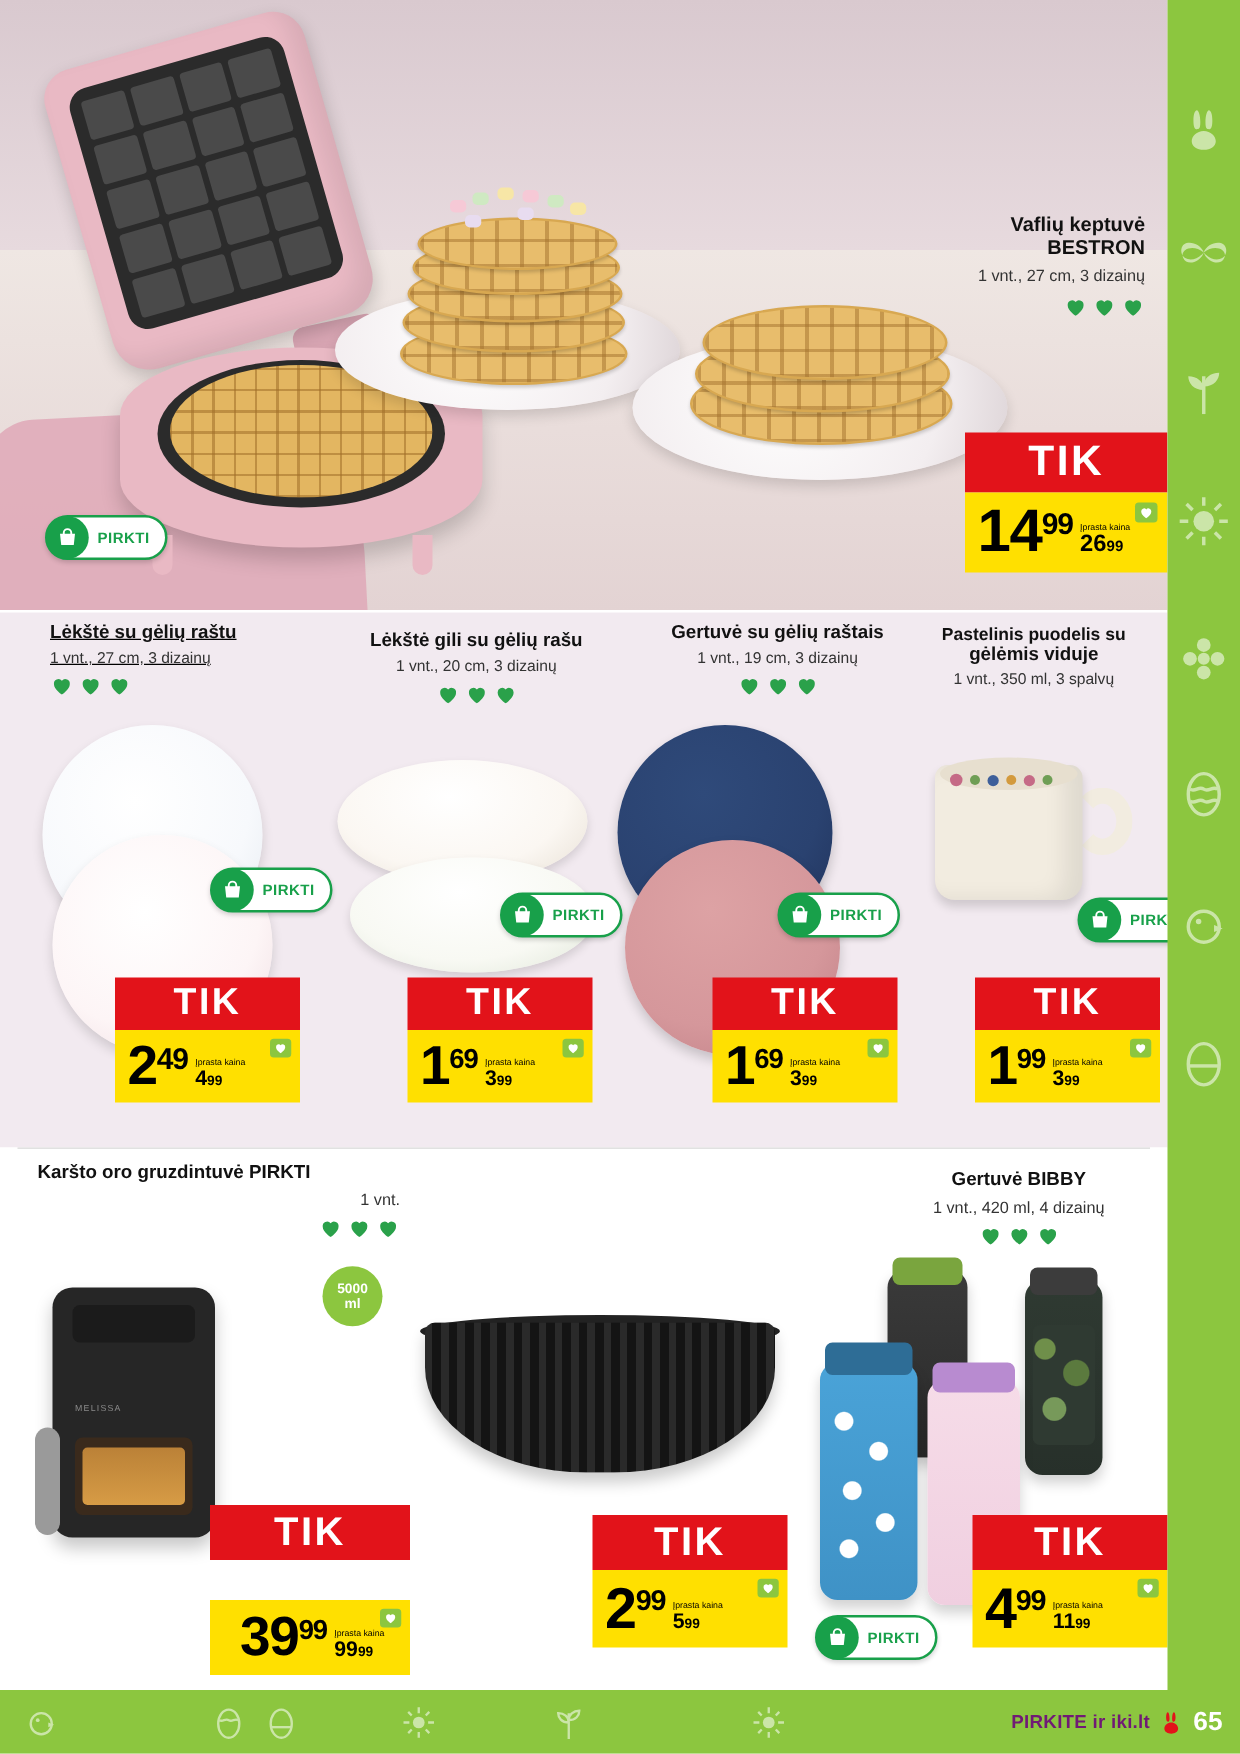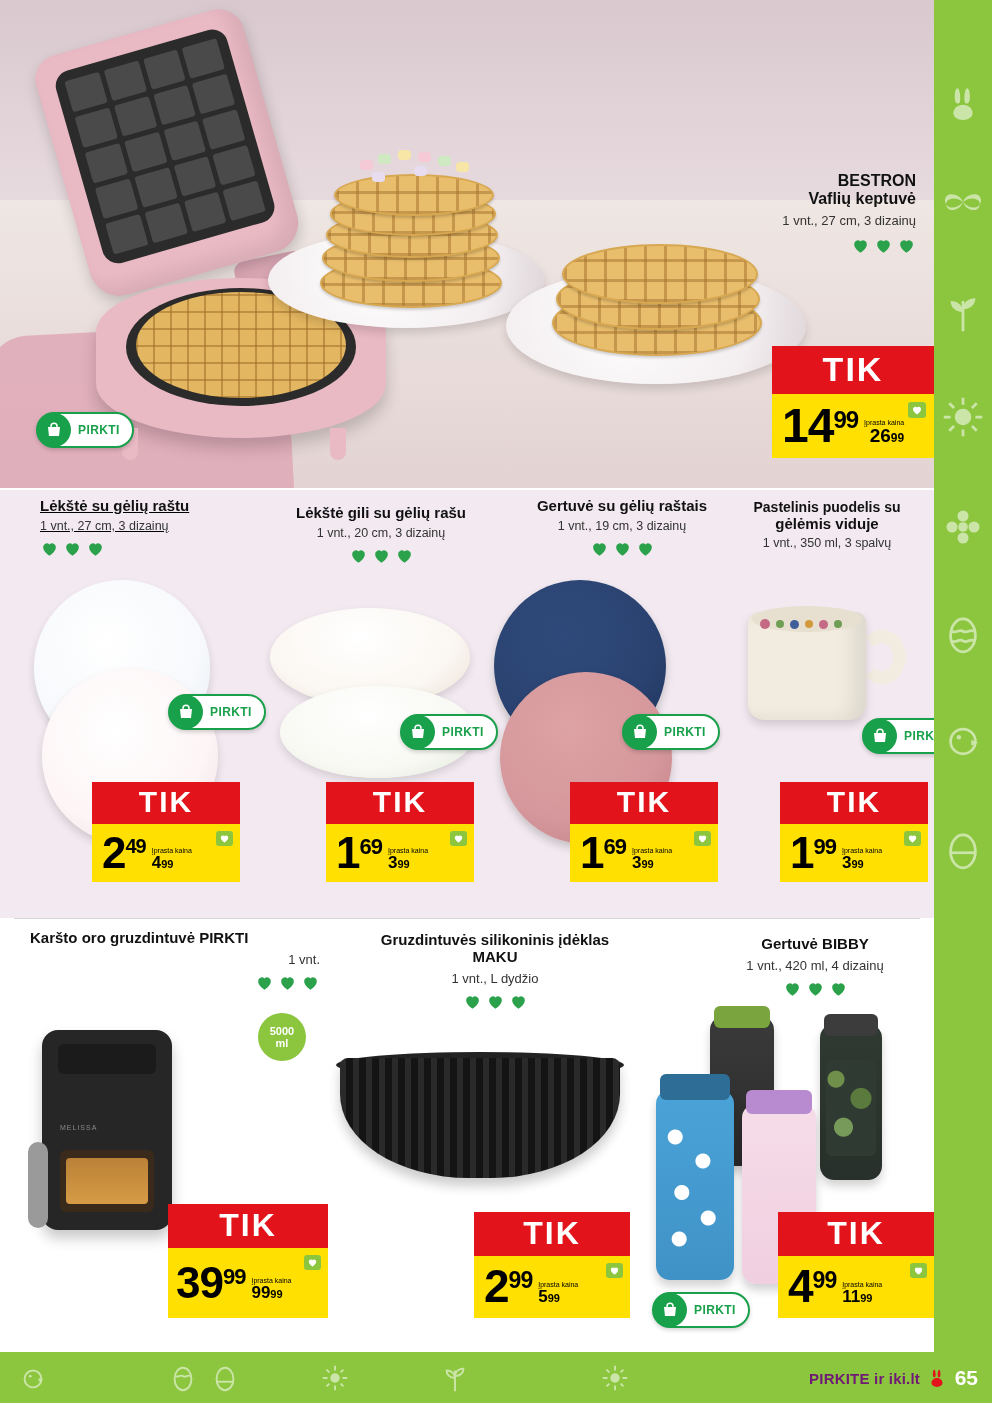--- a/index.html
+++ b/index.html
@@ -290,22 +290,22 @@
     </div>
 
     <div class="plate" style="left:506px; top:268px; width:300px; height:116px;"></div>
     <div class="waffle-stack">
       <div class="waffle-round" style="left:552px; top:290px; width:210px; height:66px;"></div>
       <div class="waffle-round" style="left:556px; top:268px; width:204px; height:62px;"></div>
       <div class="waffle-round" style="left:562px; top:244px; width:196px; height:60px;"></div>
     </div>
 
     <div style="position:absolute; left:586px; top:172px; width:330px; text-align:right;">
+      <div class="ptitle" style="font-size:16px;">Vaflių keptuvė</div>
       <div class="ptitle" style="font-size:16px;">BESTRON</div>
-      <div class="ptitle" style="font-size:16px;">Vaflių keptuvė</div>
       <div class="psub" style="font-size:13px; margin-top:5px;">1 vnt., 27 cm, 3 dizainų</div>
       <div class="hearts" style="justify-content:flex-end; margin-top:8px;">
         <svg class="heart" viewBox="0 0 24 24">
             <path fill="#2aa14a" d="M12 21s-8-5.2-8-10.4A4.6 4.6 0 0 1 12 7a4.6 4.6 0 0 1 8 3.6C20 15.8 12 21 12 21z"></path>
           </svg>
         <svg class="heart" viewBox="0 0 24 24">
             <path fill="#2aa14a" d="M12 21s-8-5.2-8-10.4A4.6 4.6 0 0 1 12 7a4.6 4.6 0 0 1 8 3.6C20 15.8 12 21 12 21z"></path>
           </svg>
         <svg class="heart" viewBox="0 0 24 24">
             <path fill="#2aa14a" d="M12 21s-8-5.2-8-10.4A4.6 4.6 0 0 1 12 7a4.6 4.6 0 0 1 8 3.6C20 15.8 12 21 12 21z"></path>
@@ -322,21 +322,21 @@
       <span class="lbl">PIRKTI</span>
     </div>
 
     <div class="tag" style="left:772px; top:346px; width:162px;">
       <div class="tik" style="font-size:34px; padding:6px 0 8px;">TIK</div>
       <div class="price-box" style="height:64px; padding-left:10px;">
         <div class="price-main" style="font-size:48px;">
           <span>14</span>
             <span class="cents" style="font-size:24px; margin-top:4px;">99</span>
         </div>
-        <div class="old-wrap" style="margin-left:6px; margin-top:12px;text-align:right;">
+        <div class="old-wrap" style="margin-left:6px; margin-top:12px;">
           <div class="old-label">Įprasta kaina</div>
           <div class="old-price" style="font-size:19px;"><span>26</span><span style="font-size:12px;">99</span></div>
         </div>
         <div class="heart-badge" style="right:8px; top:8px; width:18px; height:16px;">
           <svg width="12" height="12" viewBox="0 0 24 24">
               <path fill="#fff" d="M12 21s-8-5.2-8-10.4A4.6 4.6 0 0 1 12 7a4.6 4.6 0 0 1 8 3.6C20 15.8 12 21 12 21z"></path>
             </svg>
         </div>
       </div>
     </div>
@@ -452,21 +452,21 @@
         </svg>
       </div>
     <span class="lbl">PIRKTI</span>
   </div>
 
   <div class="tag" style="left:92px; top:782px; width:148px;">
     <div class="tik" style="font-size:30px; padding:5px 0 7px;">TIK</div>
     <div class="price-box" style="height:58px; padding-left:10px;">
       <div class="price-main" style="font-size:44px;">
         <span>2</span>
-          <span class="cents" style="font-size:20px; margin-top:4px;">49</span>
+          <span class="cents" style="font-size:24px; margin-top:4px;">49</span>
       </div>
       <div class="old-wrap" style="margin-left:6px; margin-top:12px;">
         <div class="old-label">Įprasta kaina</div>
         <div class="old-price" style="font-size:17px;"><span>4</span><span style="font-size:11px;">99</span></div>
       </div>
       <div class="heart-badge" style="right:7px; top:7px; width:17px; height:15px;">
         <svg width="11" height="11" viewBox="0 0 24 24">
             <path fill="#fff" d="M12 21s-8-5.2-8-10.4A4.6 4.6 0 0 1 12 7a4.6 4.6 0 0 1 8 3.6C20 15.8 12 21 12 21z"></path>
           </svg>
       </div>
@@ -543,36 +543,20 @@
         </svg>
       <svg class="heart" viewBox="0 0 24 24">
           <path fill="#2aa14a" d="M12 21s-8-5.2-8-10.4A4.6 4.6 0 0 1 12 7a4.6 4.6 0 0 1 8 3.6C20 15.8 12 21 12 21z"></path>
         </svg>
       <svg class="heart" viewBox="0 0 24 24">
           <path fill="#2aa14a" d="M12 21s-8-5.2-8-10.4A4.6 4.6 0 0 1 12 7a4.6 4.6 0 0 1 8 3.6C20 15.8 12 21 12 21z"></path>
         </svg>
     </div>
   </div>
 
-  <div style="position:absolute; left:352px; top:932px; width:286px; text-align:center;">
-    <div class="ptitle" style="font-size:15px;">Gruzdintuvės silikoninis įdėklas</div>
-    <div class="ptitle" style="font-size:15px;">MAKU</div>
-    <div class="psub" style="font-size:13px; margin-top:5px;">1 vnt., L dydžio</div>
-    <div class="hearts" style="margin-top:6px; justify-content:center;">
-      <svg class="heart" viewBox="0 0 24 24">
-          <path fill="#2aa14a" d="M12 21s-8-5.2-8-10.4A4.6 4.6 0 0 1 12 7a4.6 4.6 0 0 1 8 3.6C20 15.8 12 21 12 21z"></path>
-        </svg>
-      <svg class="heart" viewBox="0 0 24 24">
-          <path fill="#2aa14a" d="M12 21s-8-5.2-8-10.4A4.6 4.6 0 0 1 12 7a4.6 4.6 0 0 1 8 3.6C20 15.8 12 21 12 21z"></path>
-        </svg>
-      <svg class="heart" viewBox="0 0 24 24">
-          <path fill="#2aa14a" d="M12 21s-8-5.2-8-10.4A4.6 4.6 0 0 1 12 7a4.6 4.6 0 0 1 8 3.6C20 15.8 12 21 12 21z"></path>
-        </svg>
-    </div>
-  </div>
 
   <div style="position:absolute; left:700px; top:936px; width:230px; text-align:center;">
     <div class="ptitle" style="font-size:15px;">Gertuvė BIBBY</div>
     <div class="psub" style="font-size:13px; margin-top:5px;">1 vnt., 420 ml, 4 dizainų</div>
     <div class="hearts" style="margin-top:6px; justify-content:center;">
       <svg class="heart" viewBox="0 0 24 24">
           <path fill="#2aa14a" d="M12 21s-8-5.2-8-10.4A4.6 4.6 0 0 1 12 7a4.6 4.6 0 0 1 8 3.6C20 15.8 12 21 12 21z"></path>
         </svg>
       <svg class="heart" viewBox="0 0 24 24">
           <path fill="#2aa14a" d="M12 21s-8-5.2-8-10.4A4.6 4.6 0 0 1 12 7a4.6 4.6 0 0 1 8 3.6C20 15.8 12 21 12 21z"></path>
@@ -628,21 +612,21 @@
     <div class="circ">
         <svg width="18" height="18" viewBox="0 0 24 24">
           <path fill="#fff" d="M7 8V7a5 5 0 0 1 10 0v1h3l-1.3 12H5.3L4 8h3zm2 0h6V7a3 3 0 0 0-6 0v1z"></path>
         </svg>
       </div>
     <span class="lbl">PIRKTI</span>
   </div>
 
   <div class="tag" style="left:168px; top:1204px; width:160px;">
     <div class="tik" style="font-size:32px; padding:5px 0 7px;">TIK</div>
-    <div class="price-box" style="height:70px; padding-left:8px;">
+    <div class="price-box" style="height:60px; padding-left:24px;margin-top:32px;">
       <div class="price-main" style="font-size:44px;">
         <span>39</span>
           <span class="cents" style="font-size:22px; margin-top:4px;">99</span>
       </div>
       <div class="old-wrap" style="margin-left:6px; margin-top:12px;">
         <div class="old-label">Įprasta kaina</div>
         <div class="old-price" style="font-size:17px;"><span>99</span><span style="font-size:11px;">99</span></div>
       </div>
       <div class="heart-badge" style="right:7px; top:7px; width:17px; height:15px;">
         <svg width="11" height="11" viewBox="0 0 24 24">

